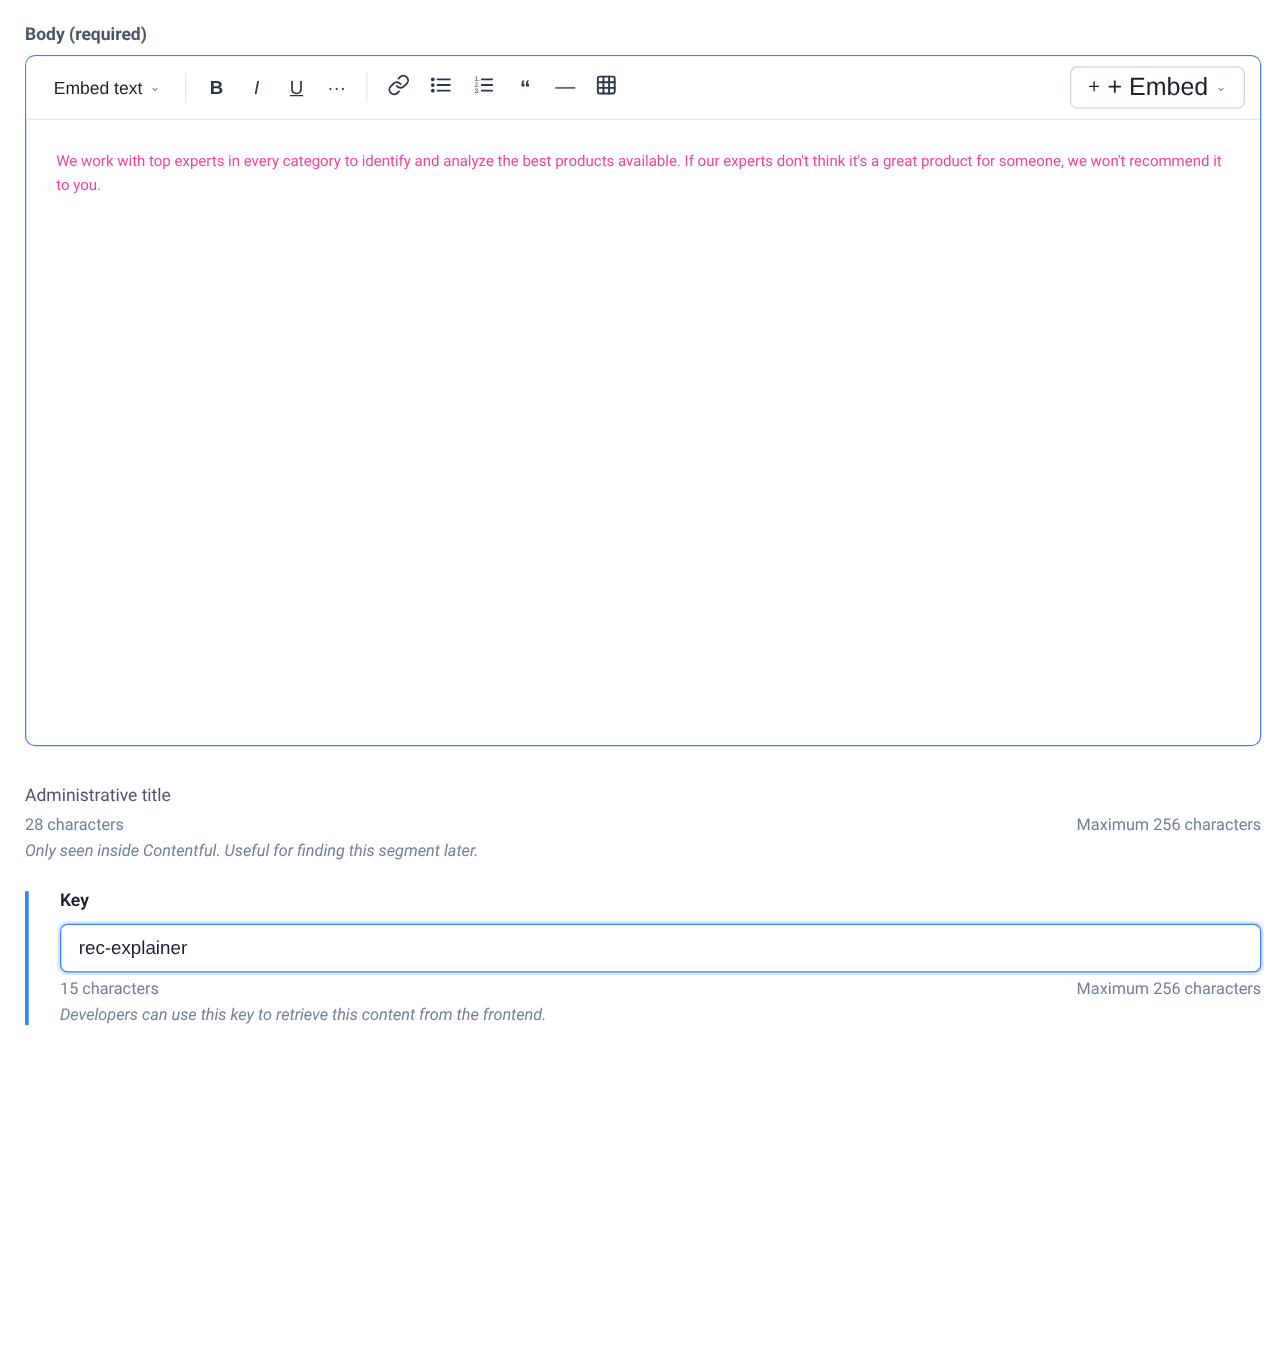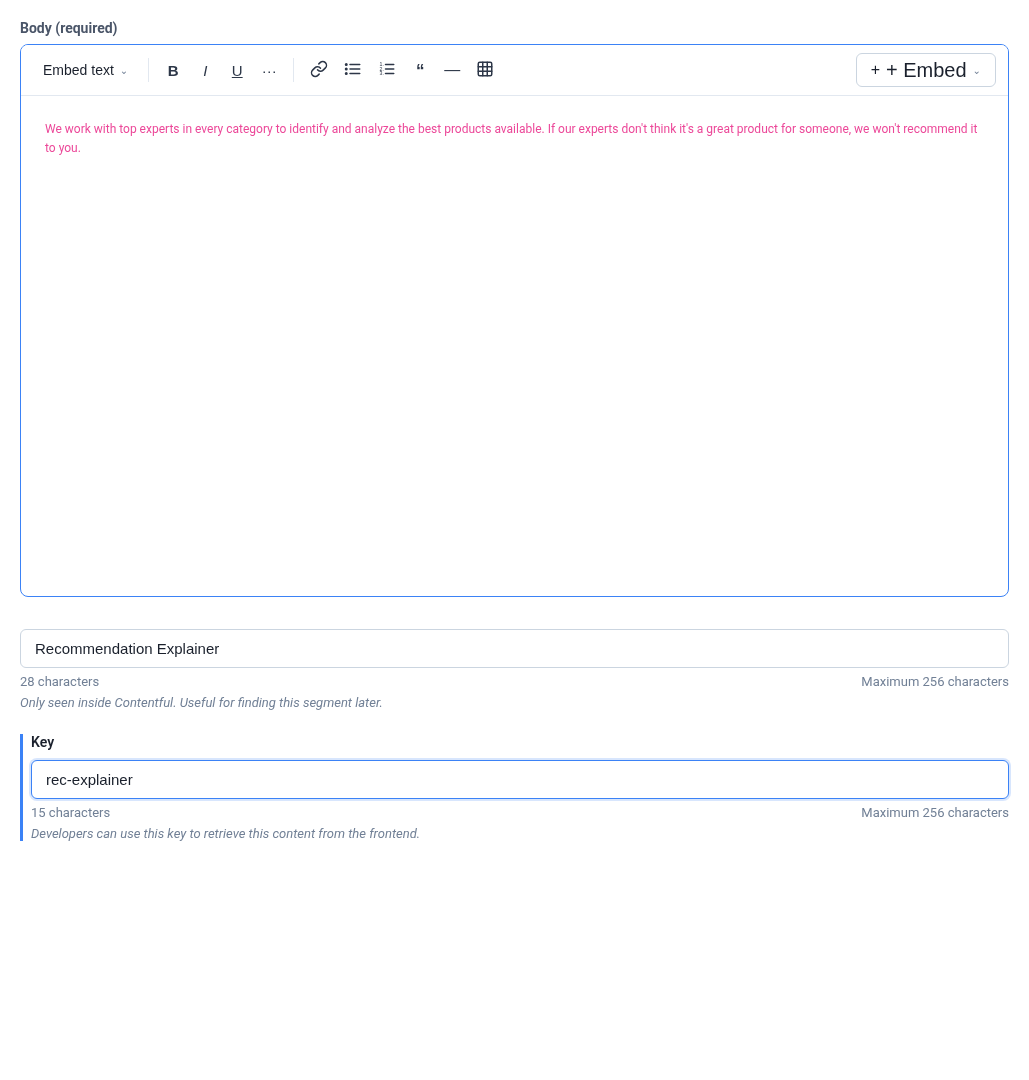--- a/index.html
+++ b/index.html
@@ -146,21 +146,21 @@
     .hint-text {
       font-size: 13px;
       color: #718096;
       font-style: italic;
       margin-top: 6px;
     }
 
     
     .key-section {
       border-left: 3px solid #3b82f6;
-      padding-left: 8px;
+      padding-left: 25px;
     }
 
     .bold-label {
       font-size: 14px;
       font-weight: 600;
       color: #1a202c;
       margin-bottom: 10px;
     }
 
     
@@ -275,21 +275,21 @@
     </button>
 
   </div>
 
   <div class="editor-content" contenteditable="true" style="">
     <p>We work with top experts in every category to identify and analyze the best products available. If our experts don't think it's a great product for someone, we won't recommend it to you.</p>
   </div>
 </div>
 
 <div class="field-section">
-  <input type="text" class="text-input" value="Recommendation Explainer" style="">
+  <div class="field-label">Administrative title</div>
   <div class="char-count-row">
     <span>28 characters</span>
     <span>Maximum 256 characters</span>
   </div>
   <div class="hint-text">Only seen inside Contentful. Useful for finding this segment later.</div>
 </div>
 
 <div class="key-section">
   <div class="bold-label">Key</div>
   <input type="text" class="text-input focused" value="rec-explainer" style="">

